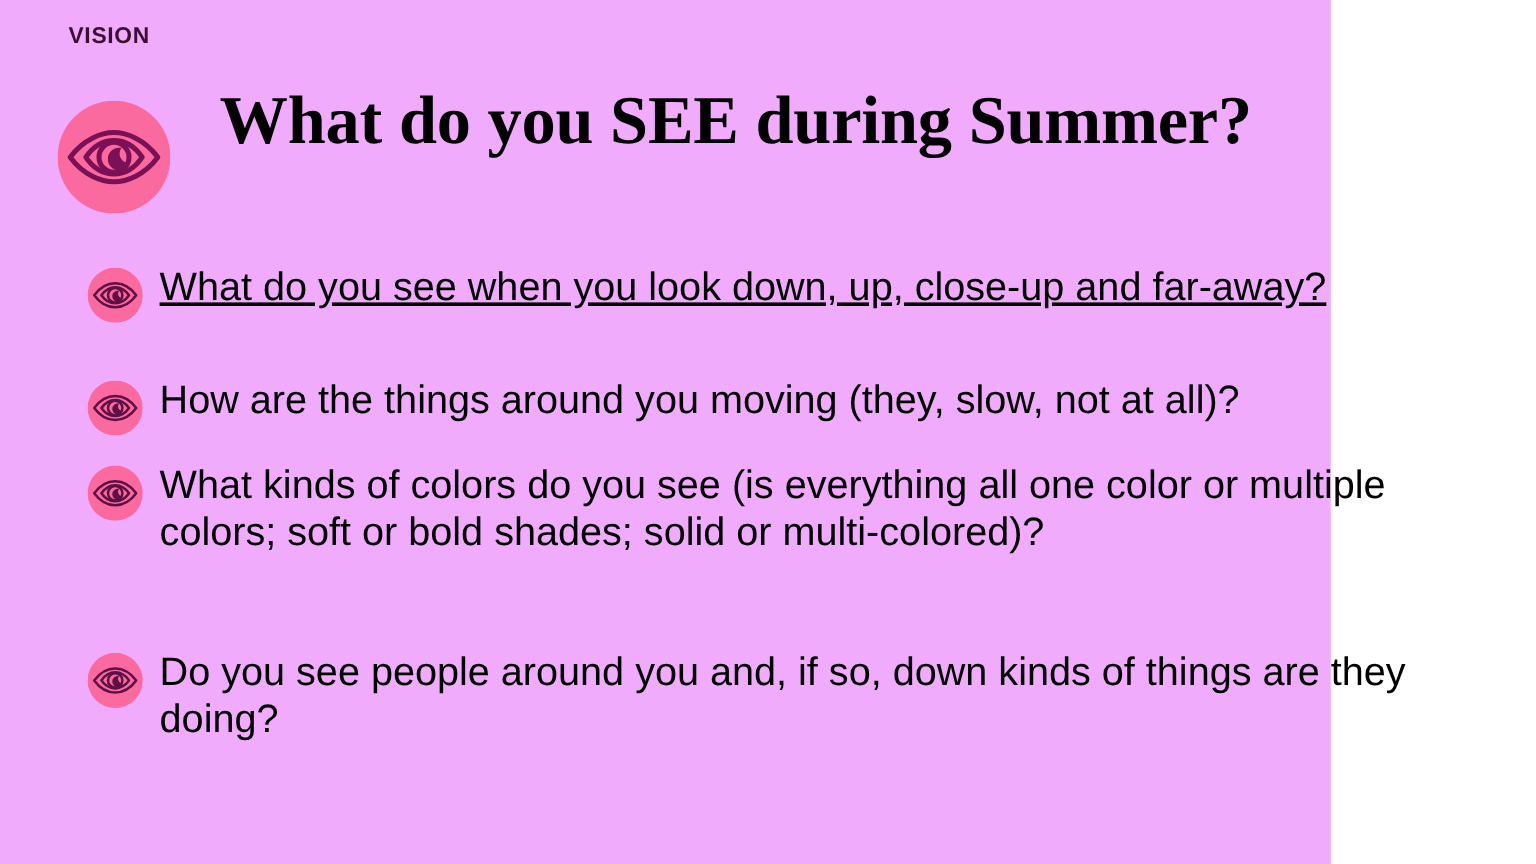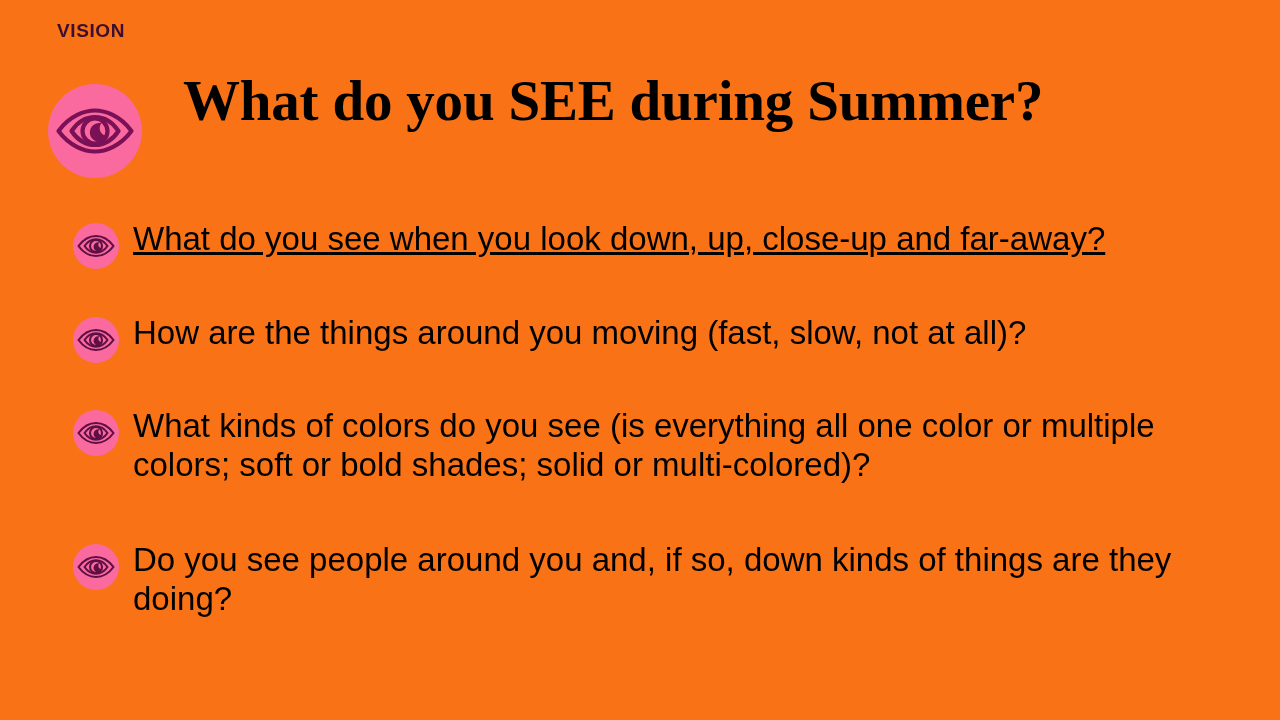--- a/index.html
+++ b/index.html
@@ -12,23 +12,23 @@
     height: 720px;
     overflow: hidden;
     font-family: "Liberation Sans", sans-serif;
     color: #000000;
     position: relative;
   }
 
   #slide {
     position: absolute;
     left: 0; top: 0;
-    width: 1280px;
+    width: 1109px;
     height: 720px;
-    background: #f97316;
+    background: #f0abfc;
   }
 
   
   .vision-label {
     position: absolute;
     left: 57px;
     top: 21px;
     font-family: "Liberation Sans", sans-serif;
     font-weight: bold;
     font-size: 19px;
@@ -70,21 +70,21 @@
   }
 
   .bullet-row {
     position: absolute;
     left: 73px;
     width: 1175px;
     display: block;
   }
   .bullet-row[data-row="0"] { top: 219px; text-decoration: underline; }
   .bullet-row[data-row="1"] { top: 313px; }
-  .bullet-row[data-row="2"] { top: 406px; }
+  .bullet-row[data-row="2"] { top: 384px; }
   .bullet-row[data-row="3"] { top: 540px; }
 
   .bullet-icon {
     position: absolute;
     left: 0;
     top: 4px;
     width: 46px;
     height: 46px;
   }
 
@@ -147,21 +147,21 @@
         <svg viewBox="0 0 46 46" width="46" height="46" aria-hidden="true">
           <circle cx="23" cy="23" r="23" fill="#FA6A9E"></circle>
           <g fill="none" stroke="#5E1045" stroke-width="2.1" stroke-linecap="round" stroke-linejoin="round">
             <path d="M 5.5 23 C 11 15.5 17.5 13 23 13 C 28.5 13 35 15.5 40.5 23 C 35 30.5 28.5 33 23 33 C 17.5 33 11 30.5 5.5 23 Z"></path>
             <path d="M 11.5 23 C 15 18 19 16.3 23 16.3 C 27 16.3 31 18 34.5 23 C 31 28 27 29.7 23 29.7 C 19 29.7 15 28 11.5 23 Z"></path>
             <circle cx="23" cy="23" r="6"></circle>
           </g>
           <path d="M 26.4 19.2 C 25.1 20.5 25.0 22.6 26.2 24.0 C 27.0 25.0 28.2 25.4 29.4 25.3 C 28.7 27.2 26.9 28.5 24.8 28.4 C 22.3 28.2 20.4 26.0 20.6 23.5 C 20.8 21.0 23.0 19.1 25.5 19.3 C 25.8 19.3 26.1 19.3 26.4 19.2 Z" fill="#5E1045"></path>
         </svg>
       </span>
-      <span class="bullet-text">How are the things around you moving (fast, slow, not at all)?</span>
+      <span class="bullet-text">How are the things around you moving (they, slow, not at all)?</span>
     </div>
 
     <div class="bullet-row" data-row="2">
       <span class="bullet-icon">
         <svg viewBox="0 0 46 46" width="46" height="46" aria-hidden="true">
           <circle cx="23" cy="23" r="23" fill="#FA6A9E"></circle>
           <g fill="none" stroke="#5E1045" stroke-width="2.1" stroke-linecap="round" stroke-linejoin="round">
             <path d="M 5.5 23 C 11 15.5 17.5 13 23 13 C 28.5 13 35 15.5 40.5 23 C 35 30.5 28.5 33 23 33 C 17.5 33 11 30.5 5.5 23 Z"></path>
             <path d="M 11.5 23 C 15 18 19 16.3 23 16.3 C 27 16.3 31 18 34.5 23 C 31 28 27 29.7 23 29.7 C 19 29.7 15 28 11.5 23 Z"></path>
             <circle cx="23" cy="23" r="6"></circle>

